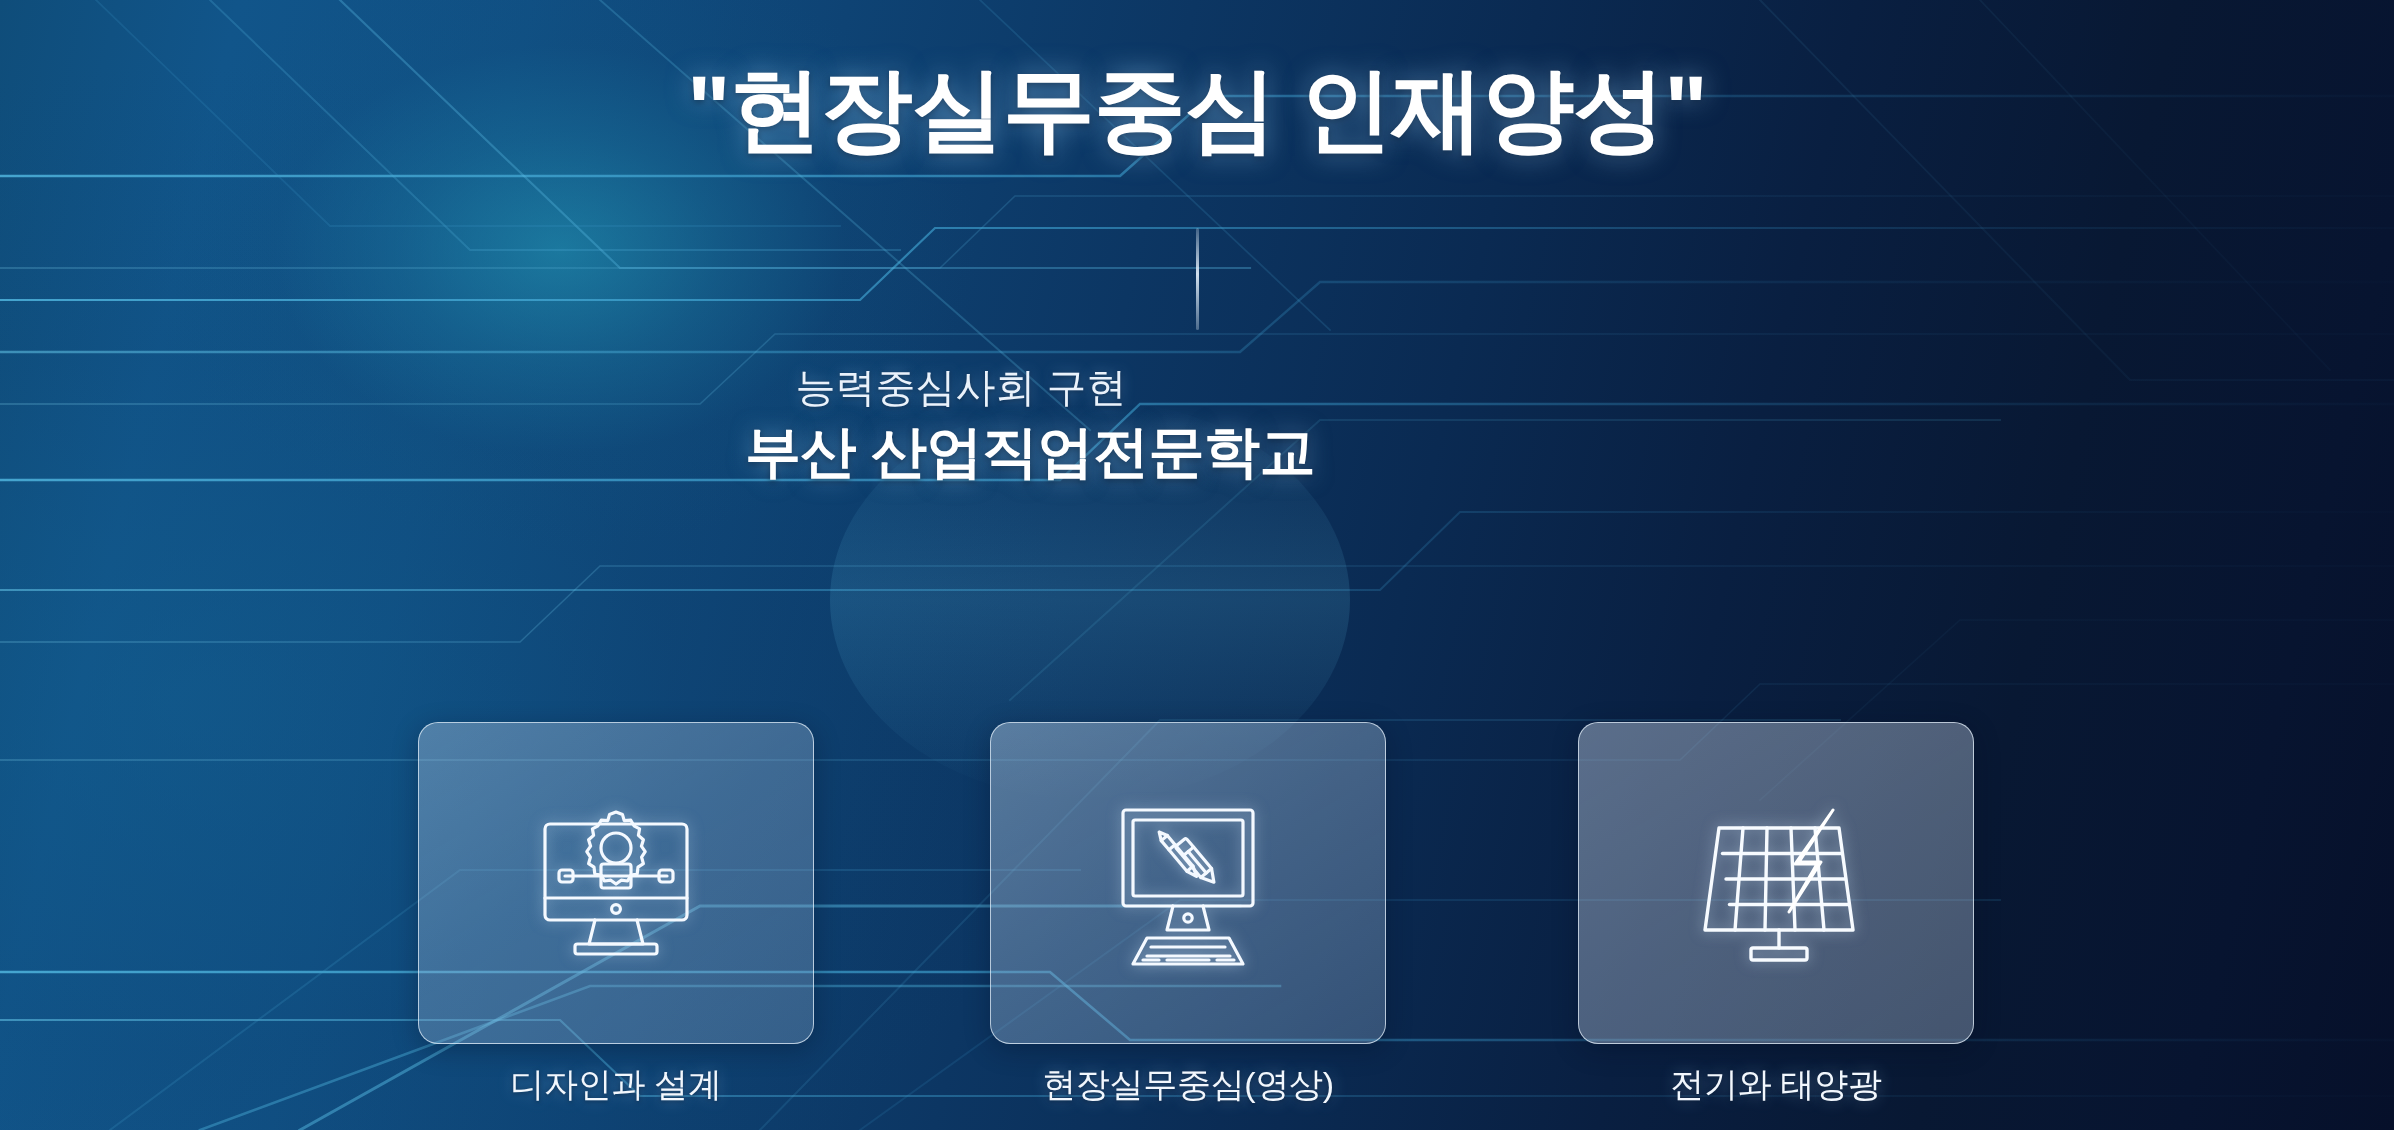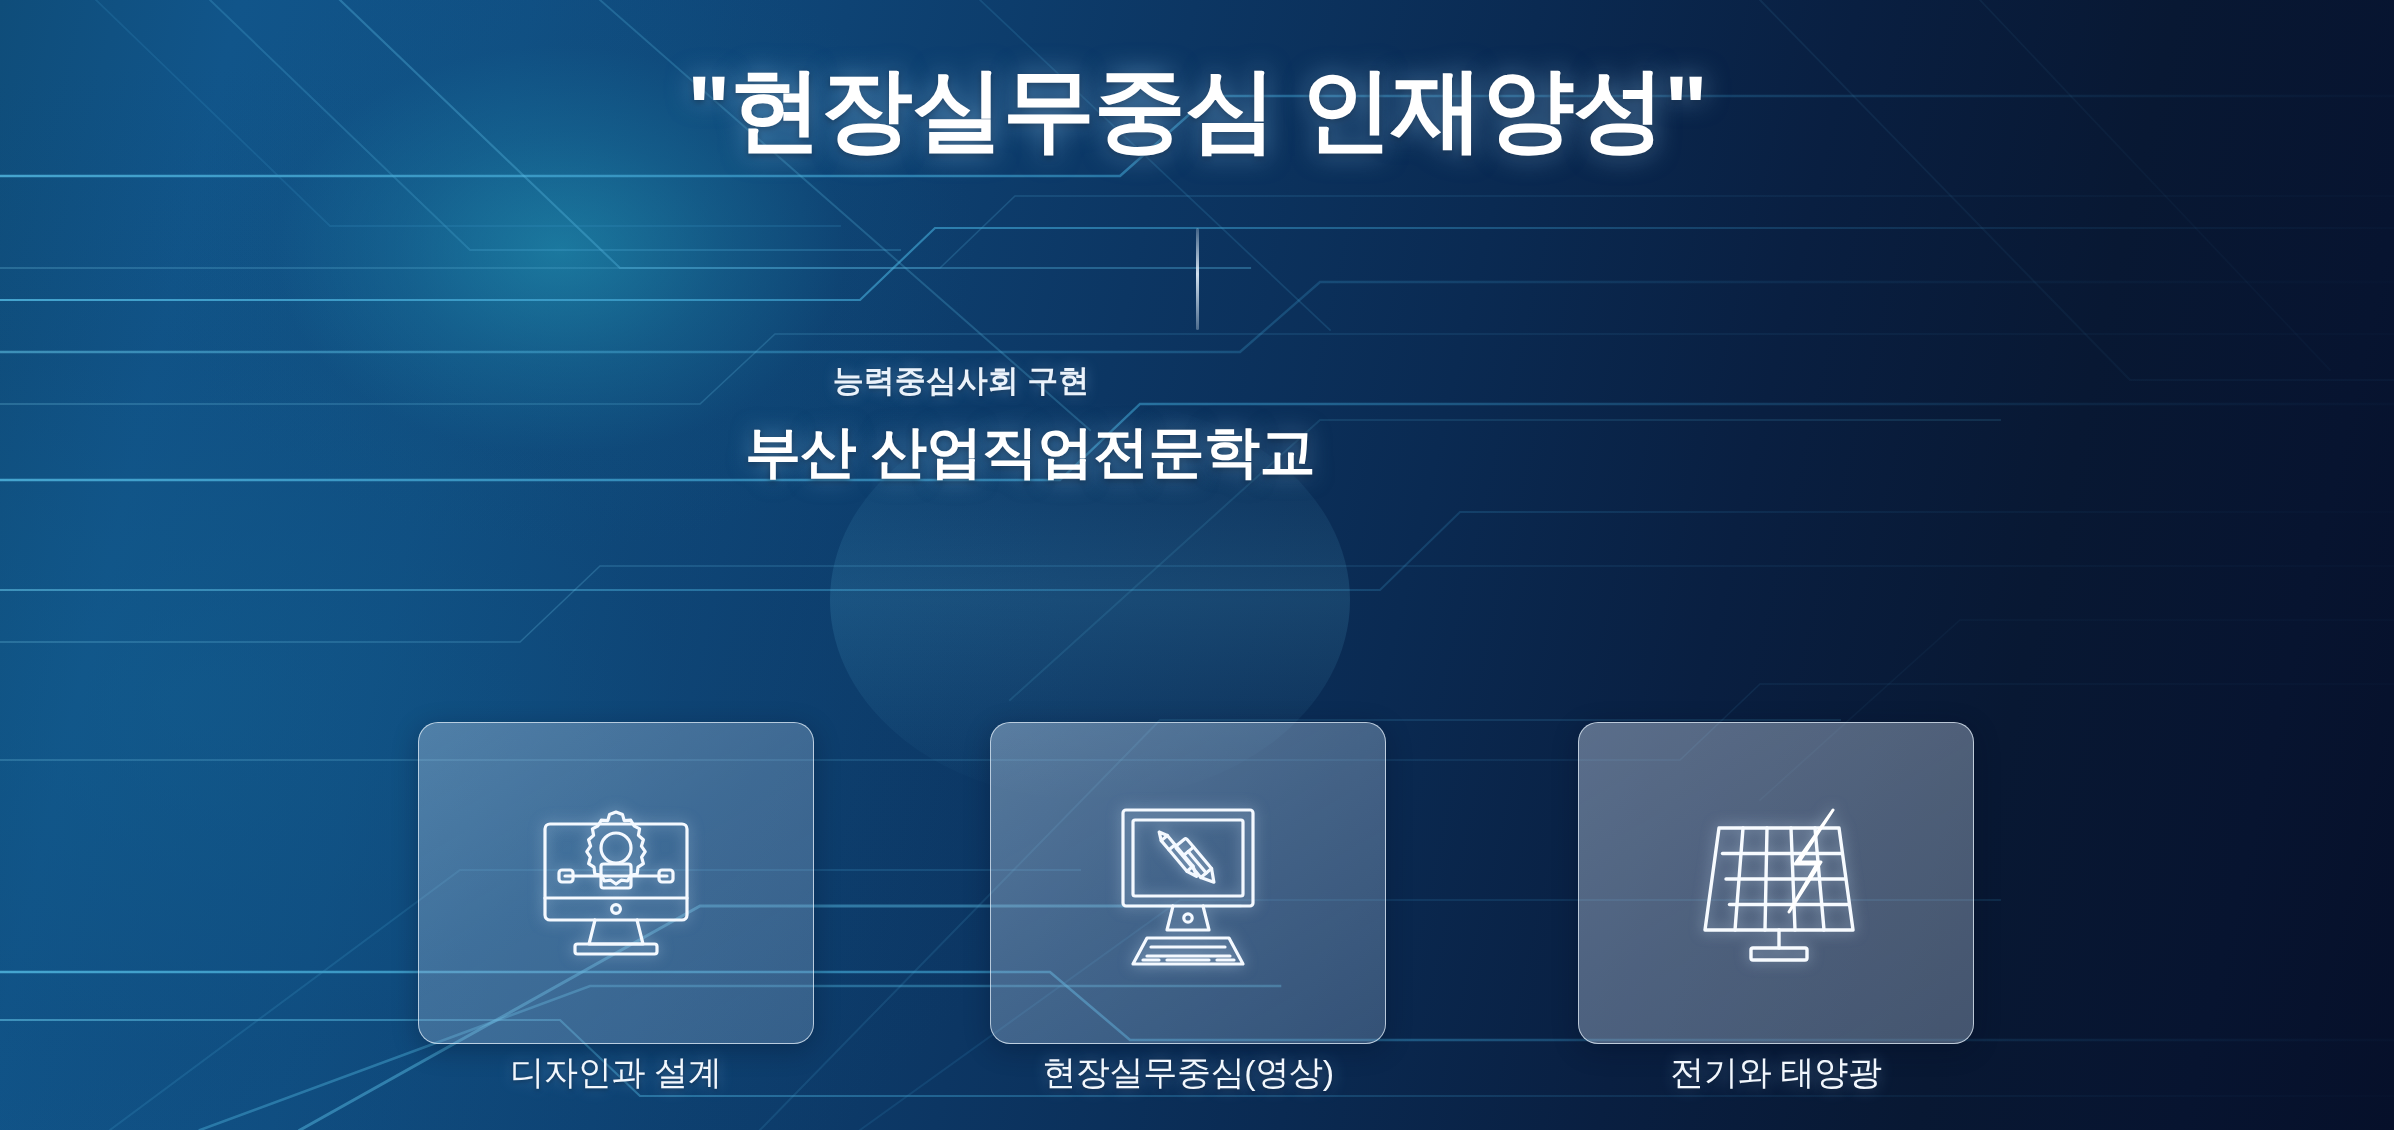--- a/index.html
+++ b/index.html
@@ -56,22 +56,22 @@
     position:absolute;
     left:1196px; top:228px;
     width:3px; height:102px;
     background:linear-gradient(180deg, rgba(225,238,250,0.25), rgba(225,238,250,0.92) 45%, rgba(225,238,250,0.30));
     border-radius:2px;
   }
 
   .sub-small {
     position:absolute;
     left:0; top:360px; width:1922px;
-    font-size:31px;
-    font-weight:700;
+    font-size:40px;
+    font-weight:400;
     color:#eaf2fb;
     letter-spacing:0px;
     text-shadow:0 0 14px rgba(140,195,240,0.45), 0 1px 4px rgba(0,18,40,0.6);
   }
 
   .sub-large {
     position:absolute;
     left:0; top:415px; width:2060px;
     font-size:56px;
     font-weight:bold;
@@ -101,21 +101,21 @@
   .card-0 { left:0px;    background:linear-gradient(150deg, rgba(176,200,225,0.40) 0%, rgba(150,180,212,0.36) 45%, rgba(132,164,198,0.34) 100%); }
   .card-1 { left:572px;  background:linear-gradient(150deg, rgba(183,205,228,0.44) 0%, rgba(152,180,210,0.40) 48%, rgba(128,158,192,0.36) 100%); }
   .card-2 { left:1160px; background:linear-gradient(150deg, rgba(203,216,234,0.42) 0%, rgba(182,198,220,0.40) 50%, rgba(168,186,210,0.38) 100%); }
 
   .card-icon { width:190px; height:190px; display:block; }
   .card-icon svg { width:100%; height:100%; display:block;
     filter:drop-shadow(0 0 7px rgba(210,232,252,0.55)); }
 
   .card-label {
     position:absolute;
-    top:328px;
+    top:340px;
     width:396px;
     text-align:center;
     font-size:34px;
     font-weight:500;
     color:#f2f7fd;
     letter-spacing:-0.3px;
     text-shadow:0 0 15px rgba(150,200,245,0.45), 0 1px 4px rgba(0,16,38,0.6);
     white-space:nowrap;
   }
   .label-0 { left:0px; }

